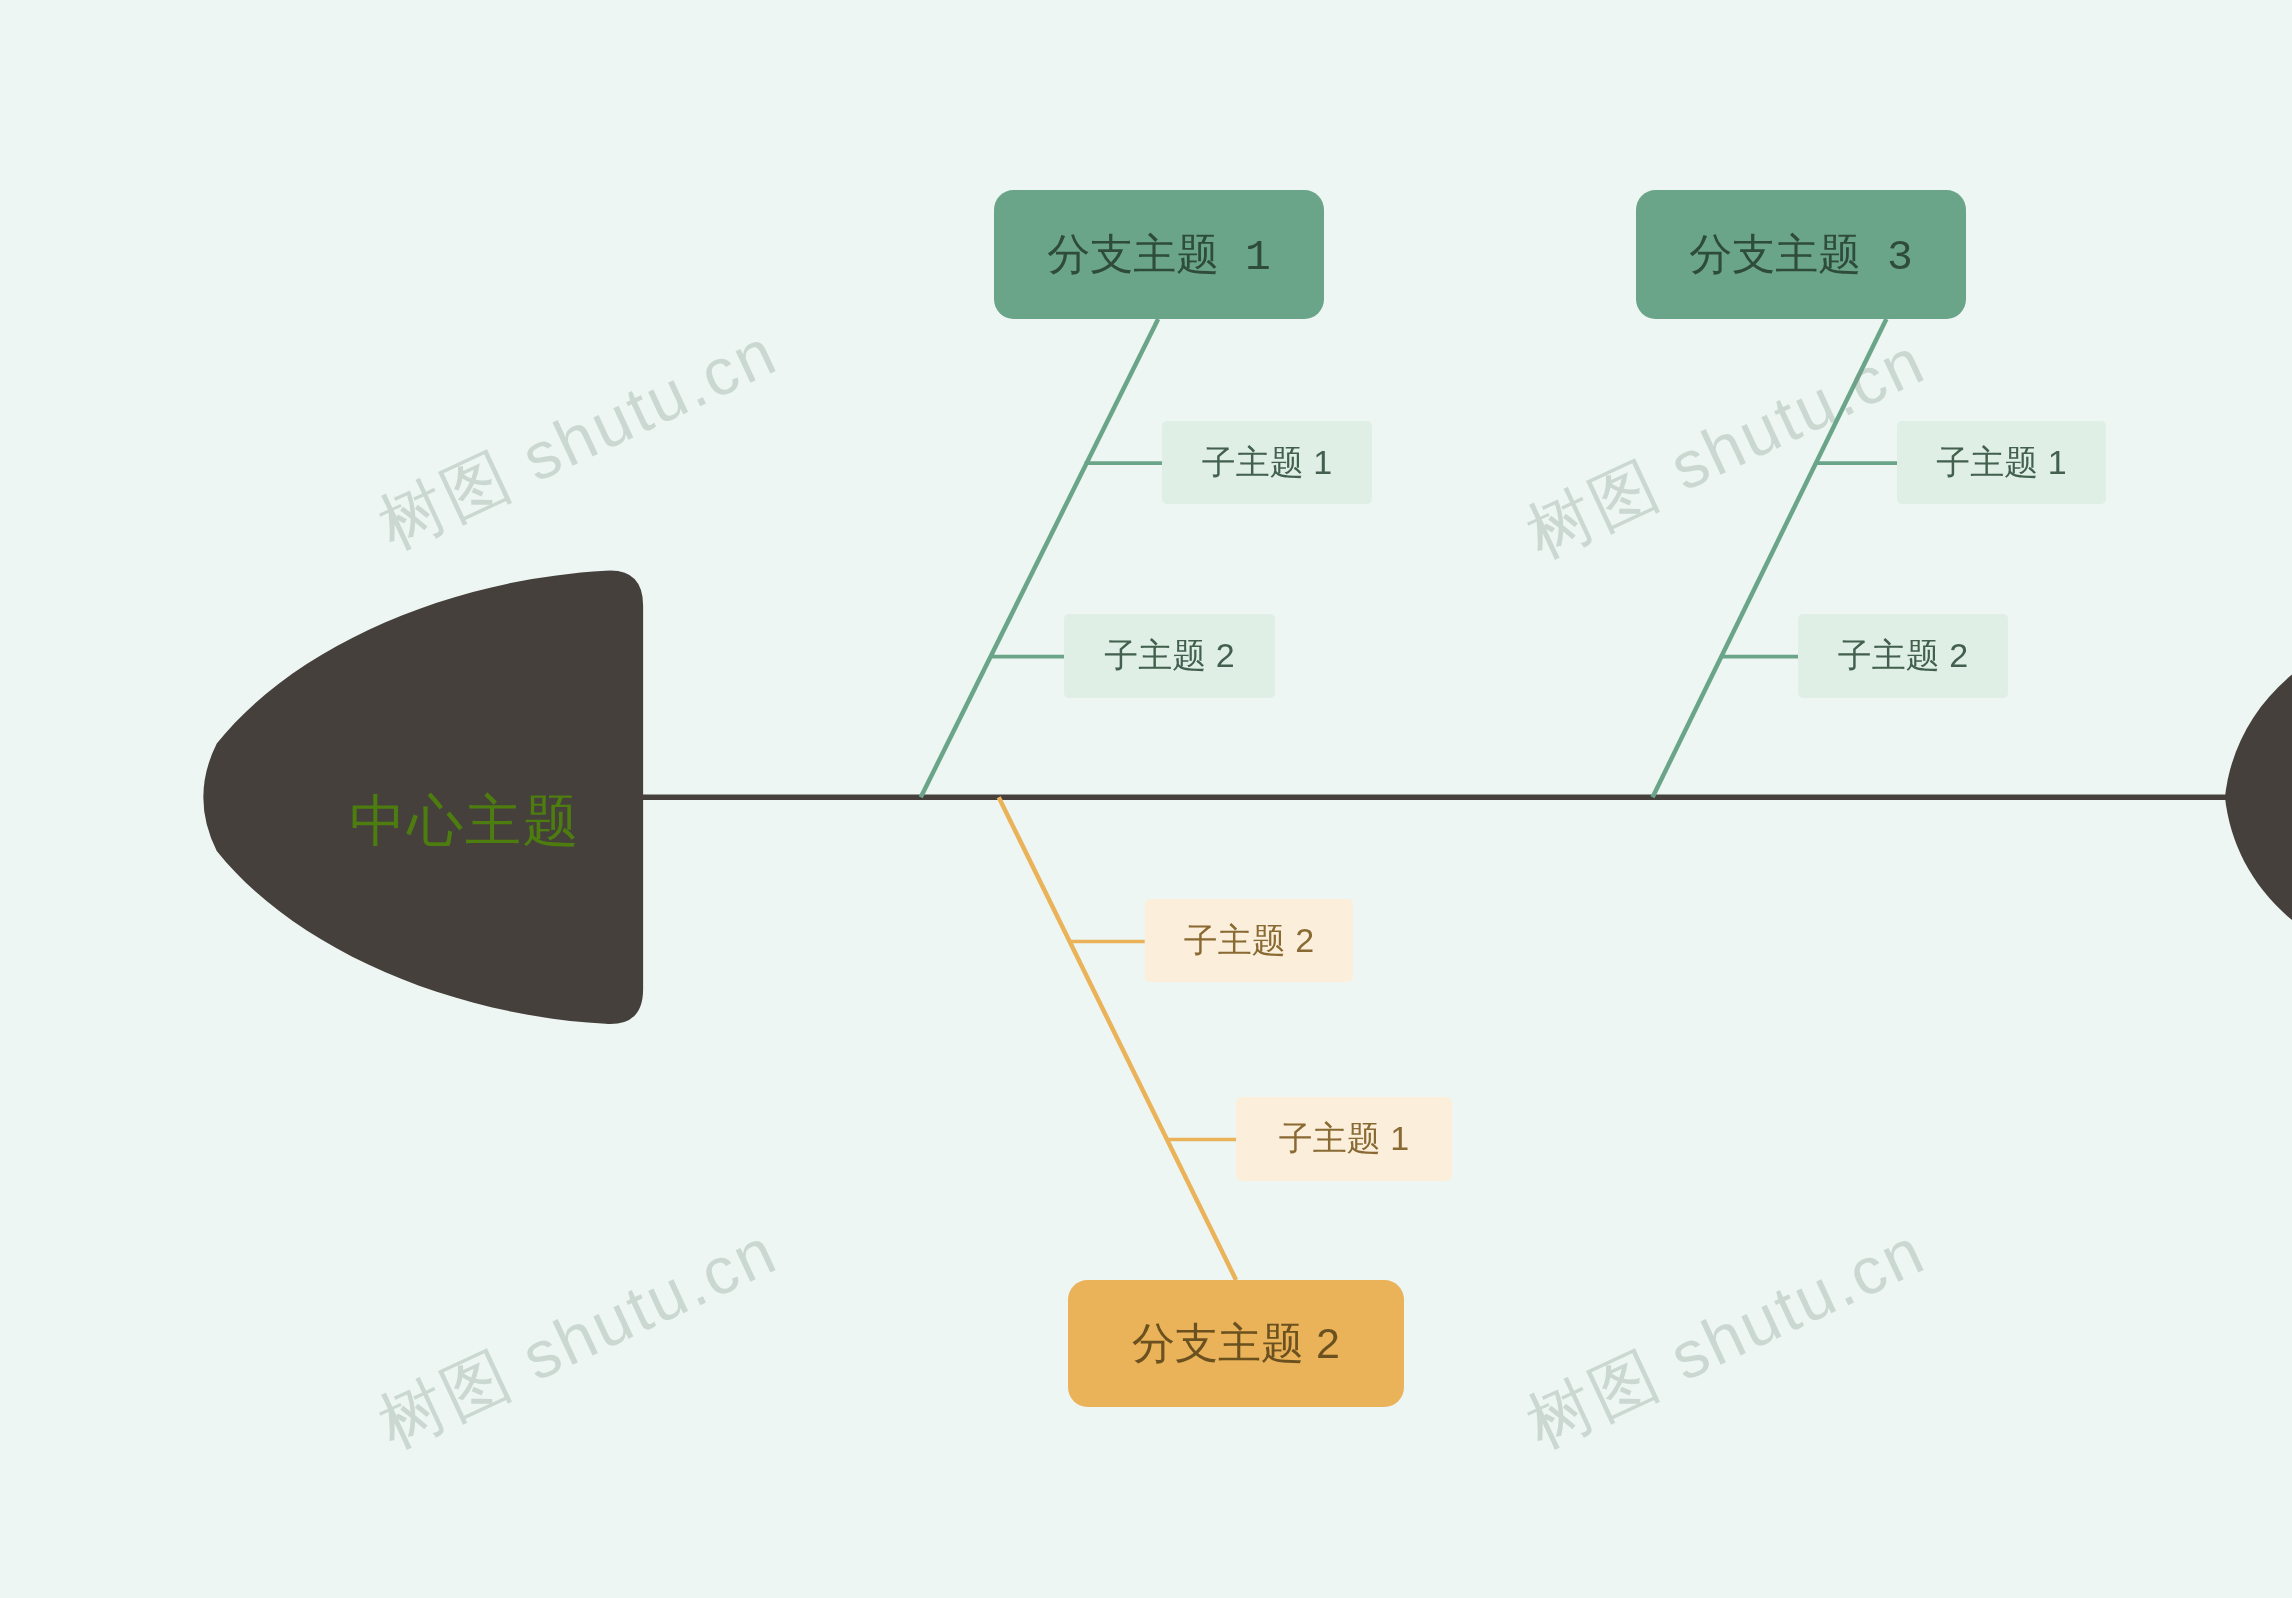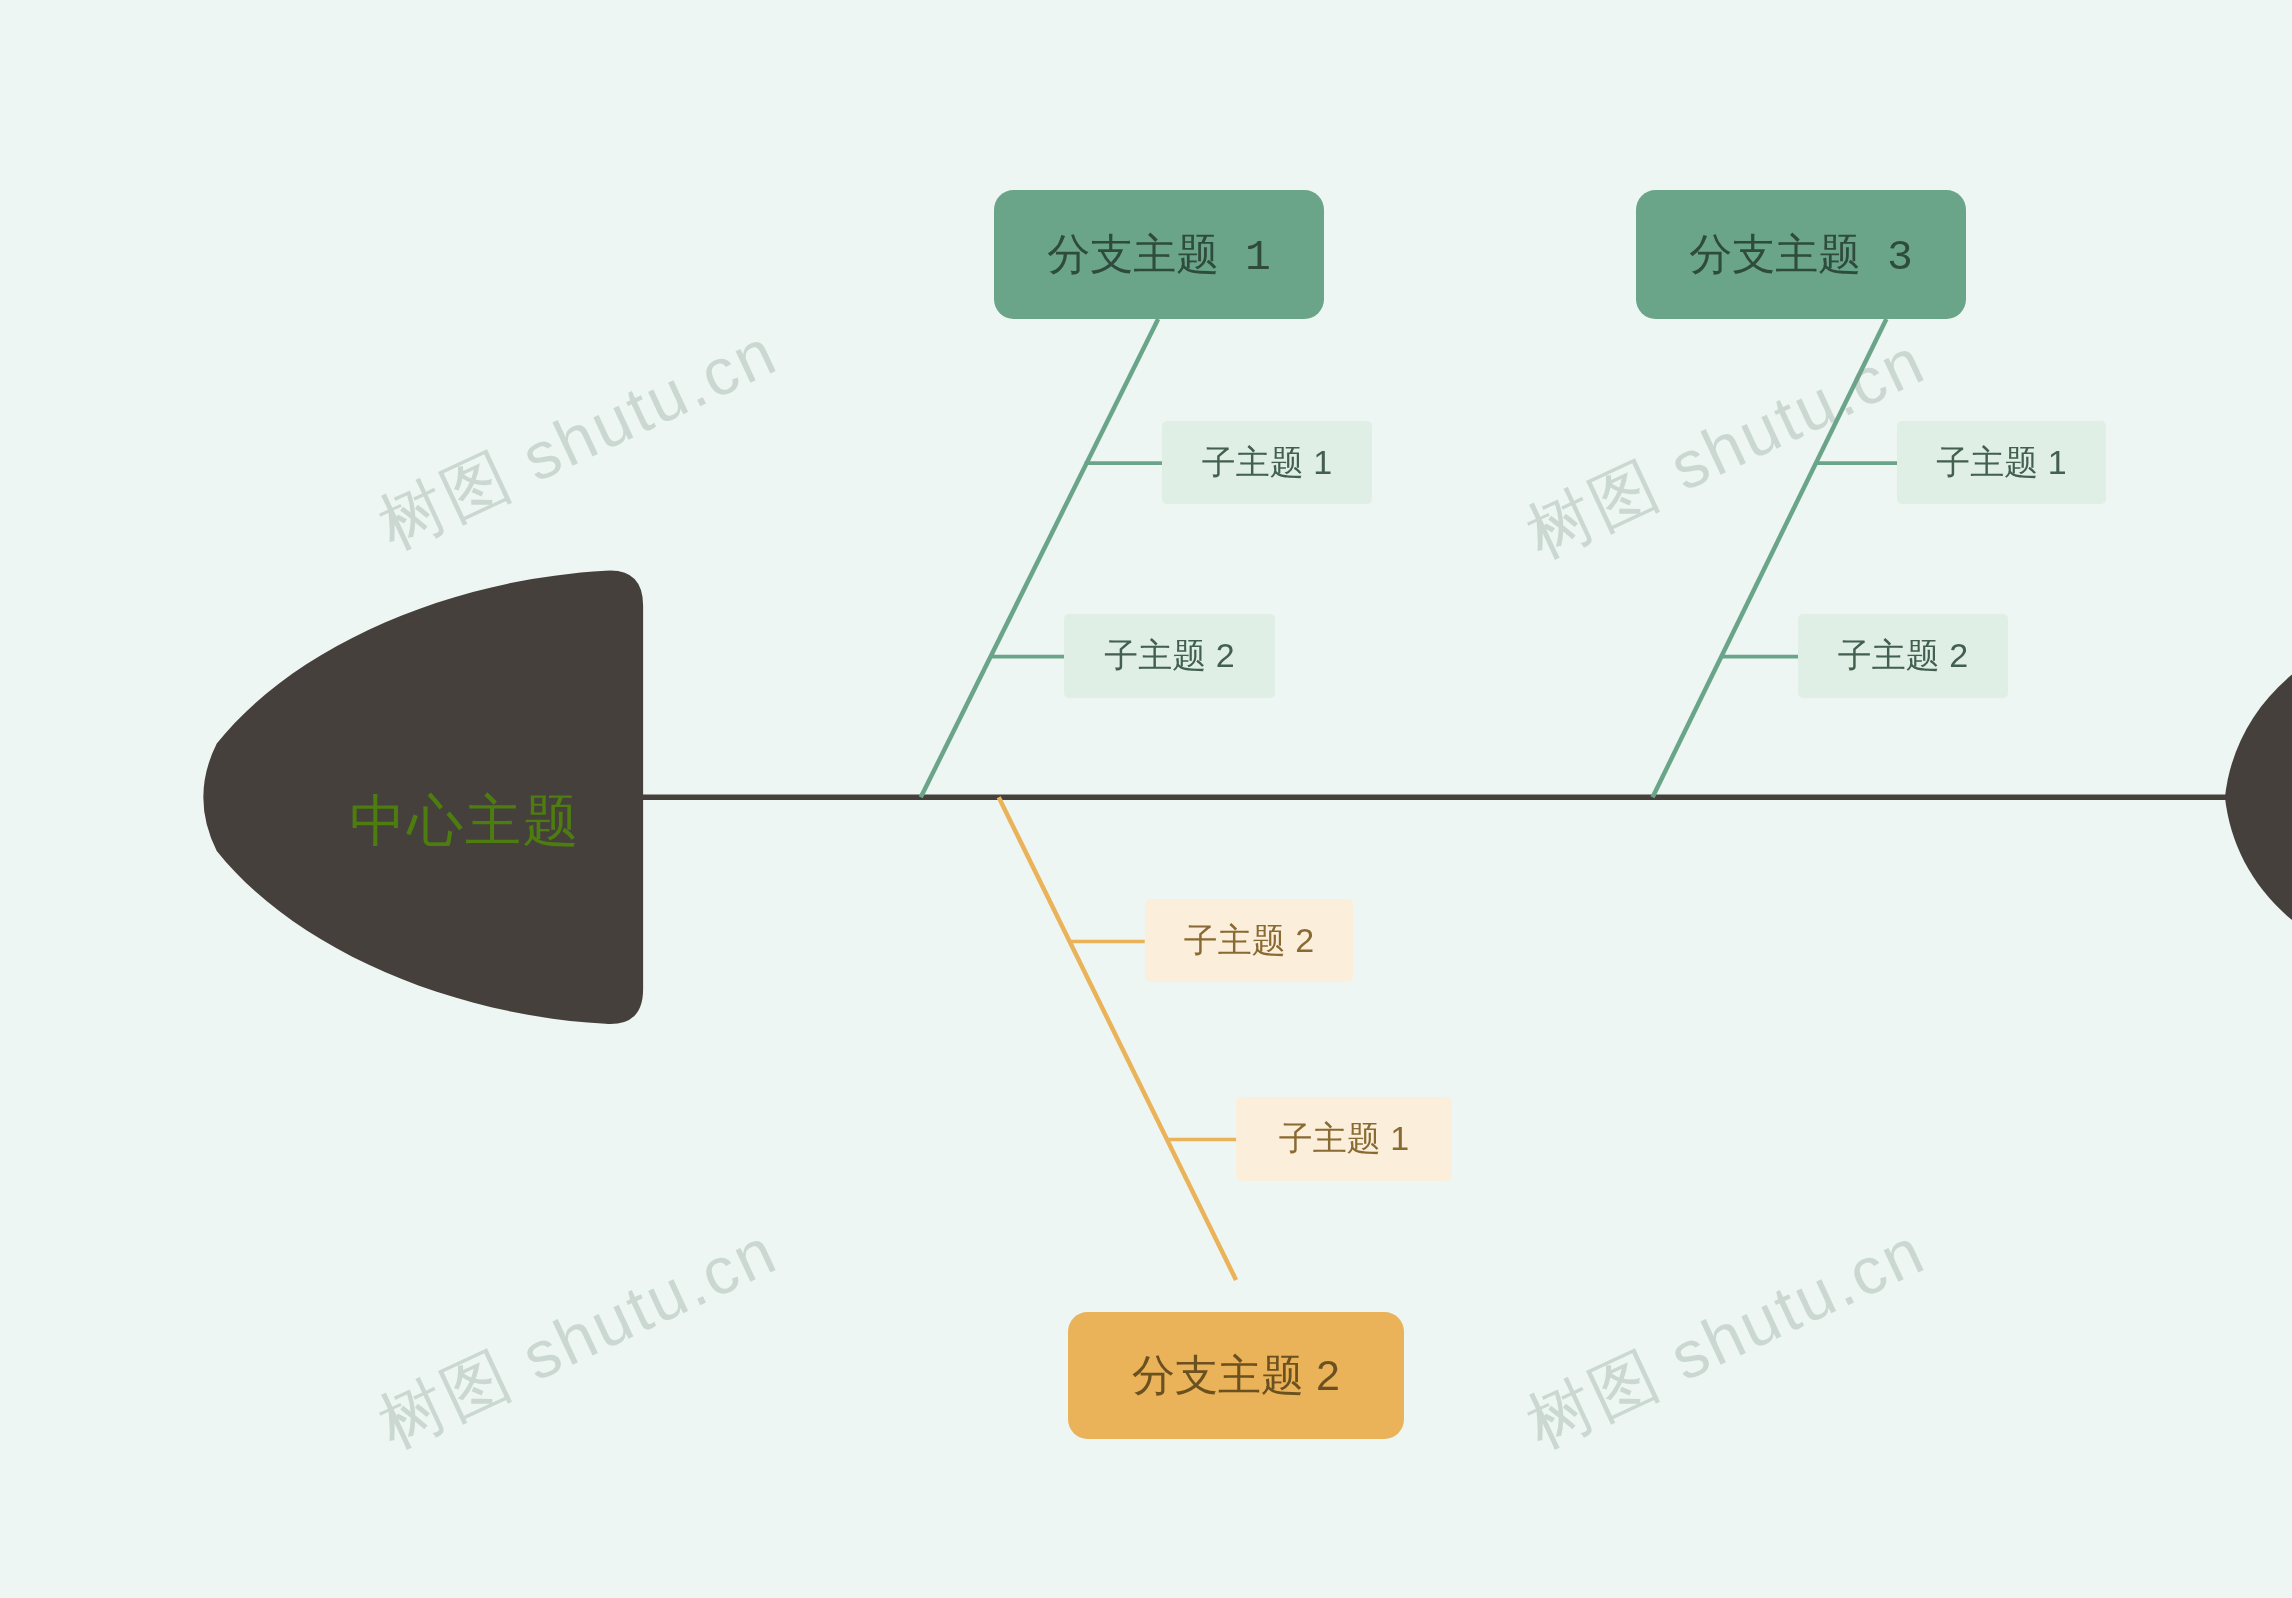--- a/index.html
+++ b/index.html
@@ -36,21 +36,20 @@
     font-weight: 400;
   }
   .branch-green {
     background: #6AA58A;
     color: #2E4B3C;
     font-family: Liberation Mono, monospace;
   }
   .branch-orange {
     background: #EAB259;
     color: #6B5120;
-    margin-top: 32px;
   }
   .sub {
     font-size: 34px;
     border-radius: 5px;
   }
   .sub-green {
     background: #DFEFE6;
     color: #43604F;
   }
   .sub-orange {

